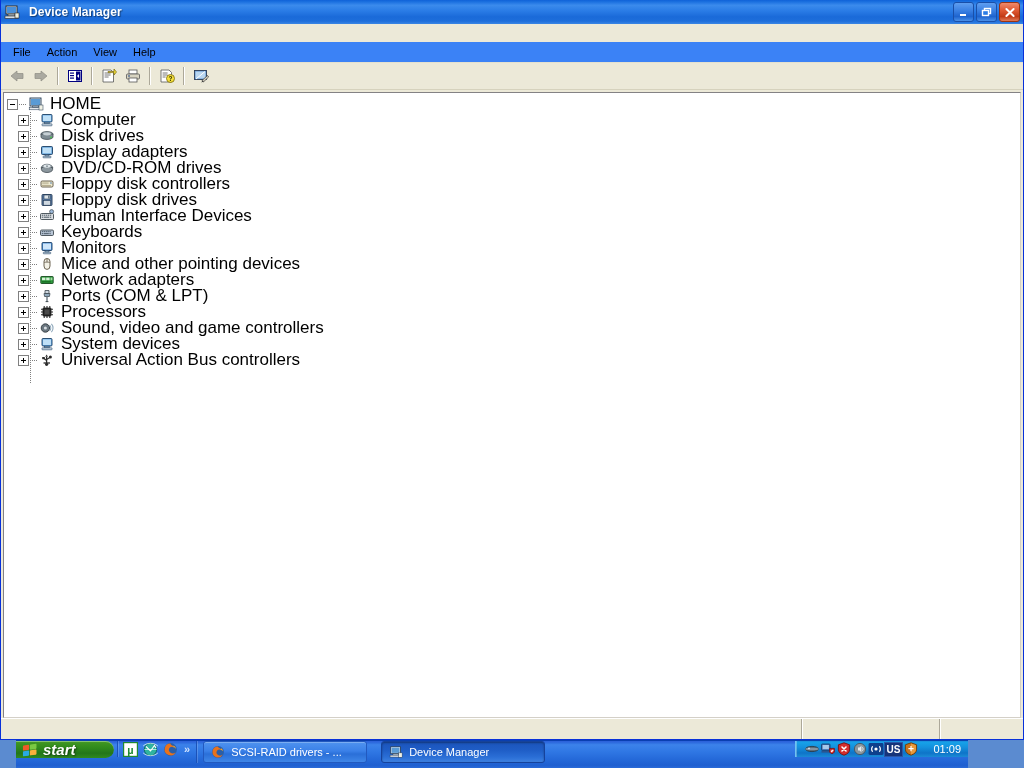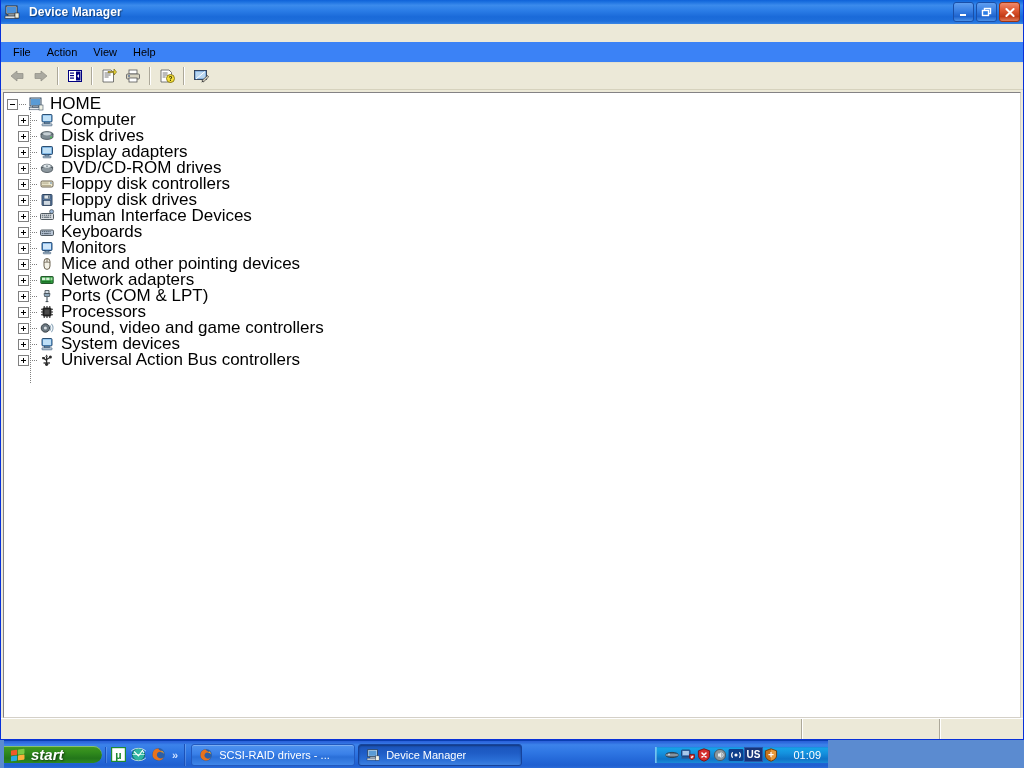--- a/index.html
+++ b/index.html
@@ -195,29 +195,29 @@
     box-shadow: inset 1px 0 0 #ffffff;
     display: flex; align-items: center;
     padding: 0 4px;
     box-sizing: border-box;
   }
   .sbpanel.first { border-left: none; box-shadow: none; flex: 1 1 auto; }
 
   
   #taskbar {
     position: absolute;
-    left: 4px; top: 740px;
-    width: 824px; height: 28px;
+    left: 16px; top: 740px;
+    width: 952px; height: 28px;
     background: linear-gradient(to bottom,
       #2b5fd9 0%, #2f6ee0 7%, #3c82ea 14%, #2f77e4 40%,
       #2468d8 70%, #1f5fd0 90%, #2a6ad8 100%);
     border-top: 1px solid #0a3fb0;
     box-sizing: border-box;
     display: flex;
-    align-items: center;
+    align-items: flex-start;
   }
   #startbtn {
     width: 98px;
     background: linear-gradient(to bottom, #4aa326 0%, #3d9421 12%, #308a1c 40%, #23761a 72%, #2f8a20 100%);
     border-top-right-radius: 9px;
     border-bottom-right-radius: 9px;
     display: flex; align-items: center;
     padding-left: 6px;
     box-sizing: border-box;
     box-shadow: inset 0 1px 0 rgba(255,255,255,0.35);
@@ -238,21 +238,21 @@
     box-shadow: inset 1px 0 0 rgba(255,255,255,0.18);
     margin-left: 3px;
   }
   .qlicon { width: 16px; height: 16px; display: flex; align-items: center; justify-content: center; }
   .qlchev { color: #cfe2ff; font-size: 11px; font-weight: bold; padding: 0 2px; }
 
   #taskbuttons {
     flex: 1 1 auto;
     display: flex; align-items: center;
     padding-left: 6px;
-    gap: 3px;
+    gap: 14px;
     border-left: 1px solid #1b51b8;
     box-shadow: inset 1px 0 0 rgba(255,255,255,0.18);
   }
   .taskbtn {
     width: 164px; height: 22px;
     border-radius: 3px;
     display: flex; align-items: center;
     padding: 0 6px;
     box-sizing: border-box;
     color: #ffffff;

